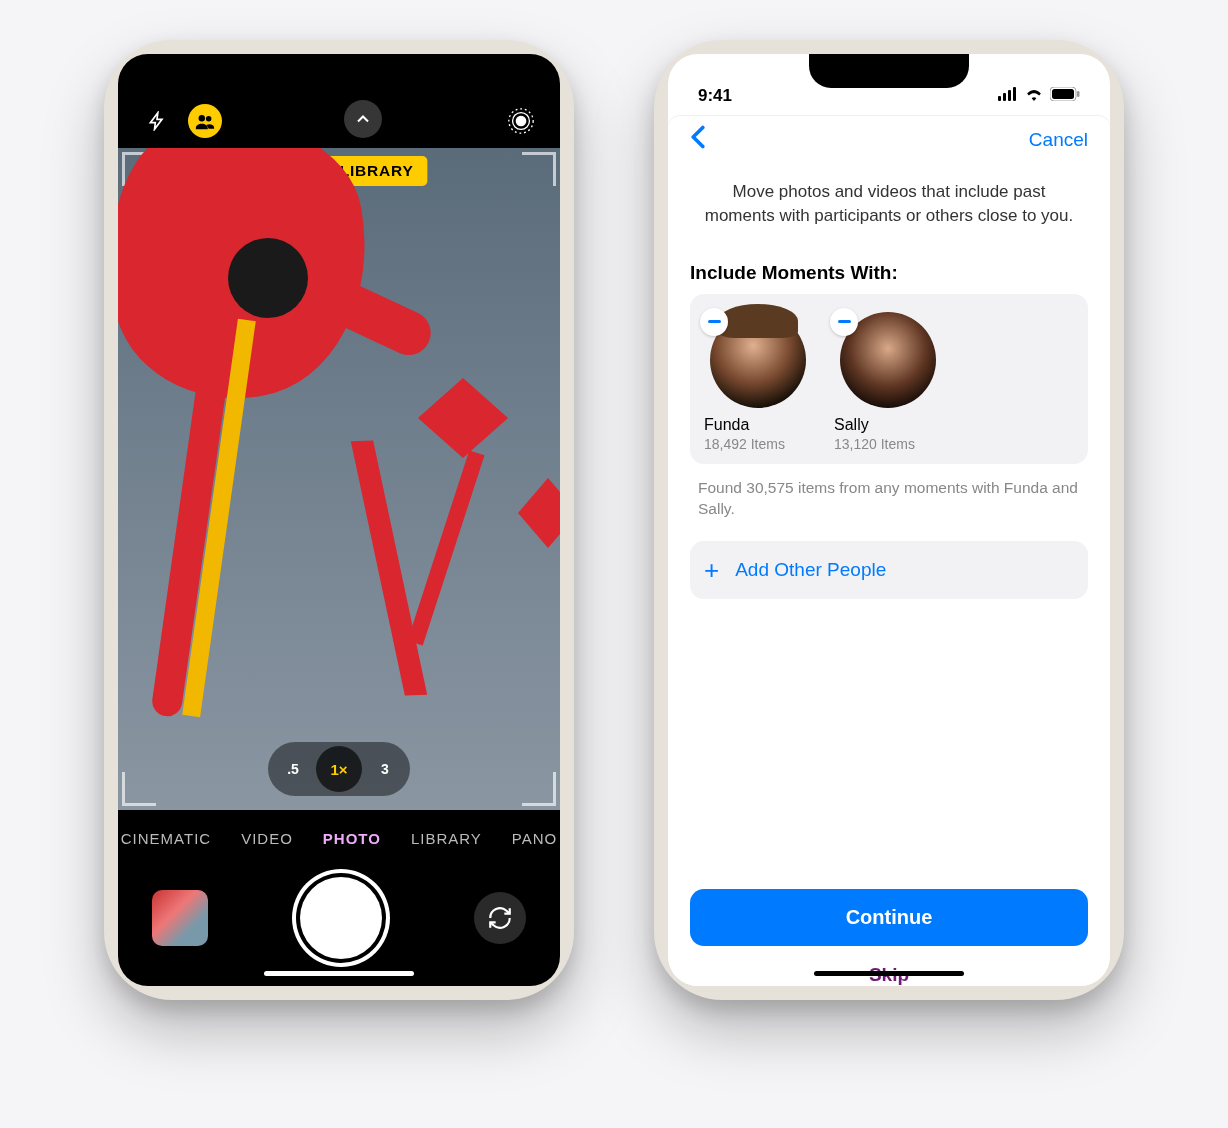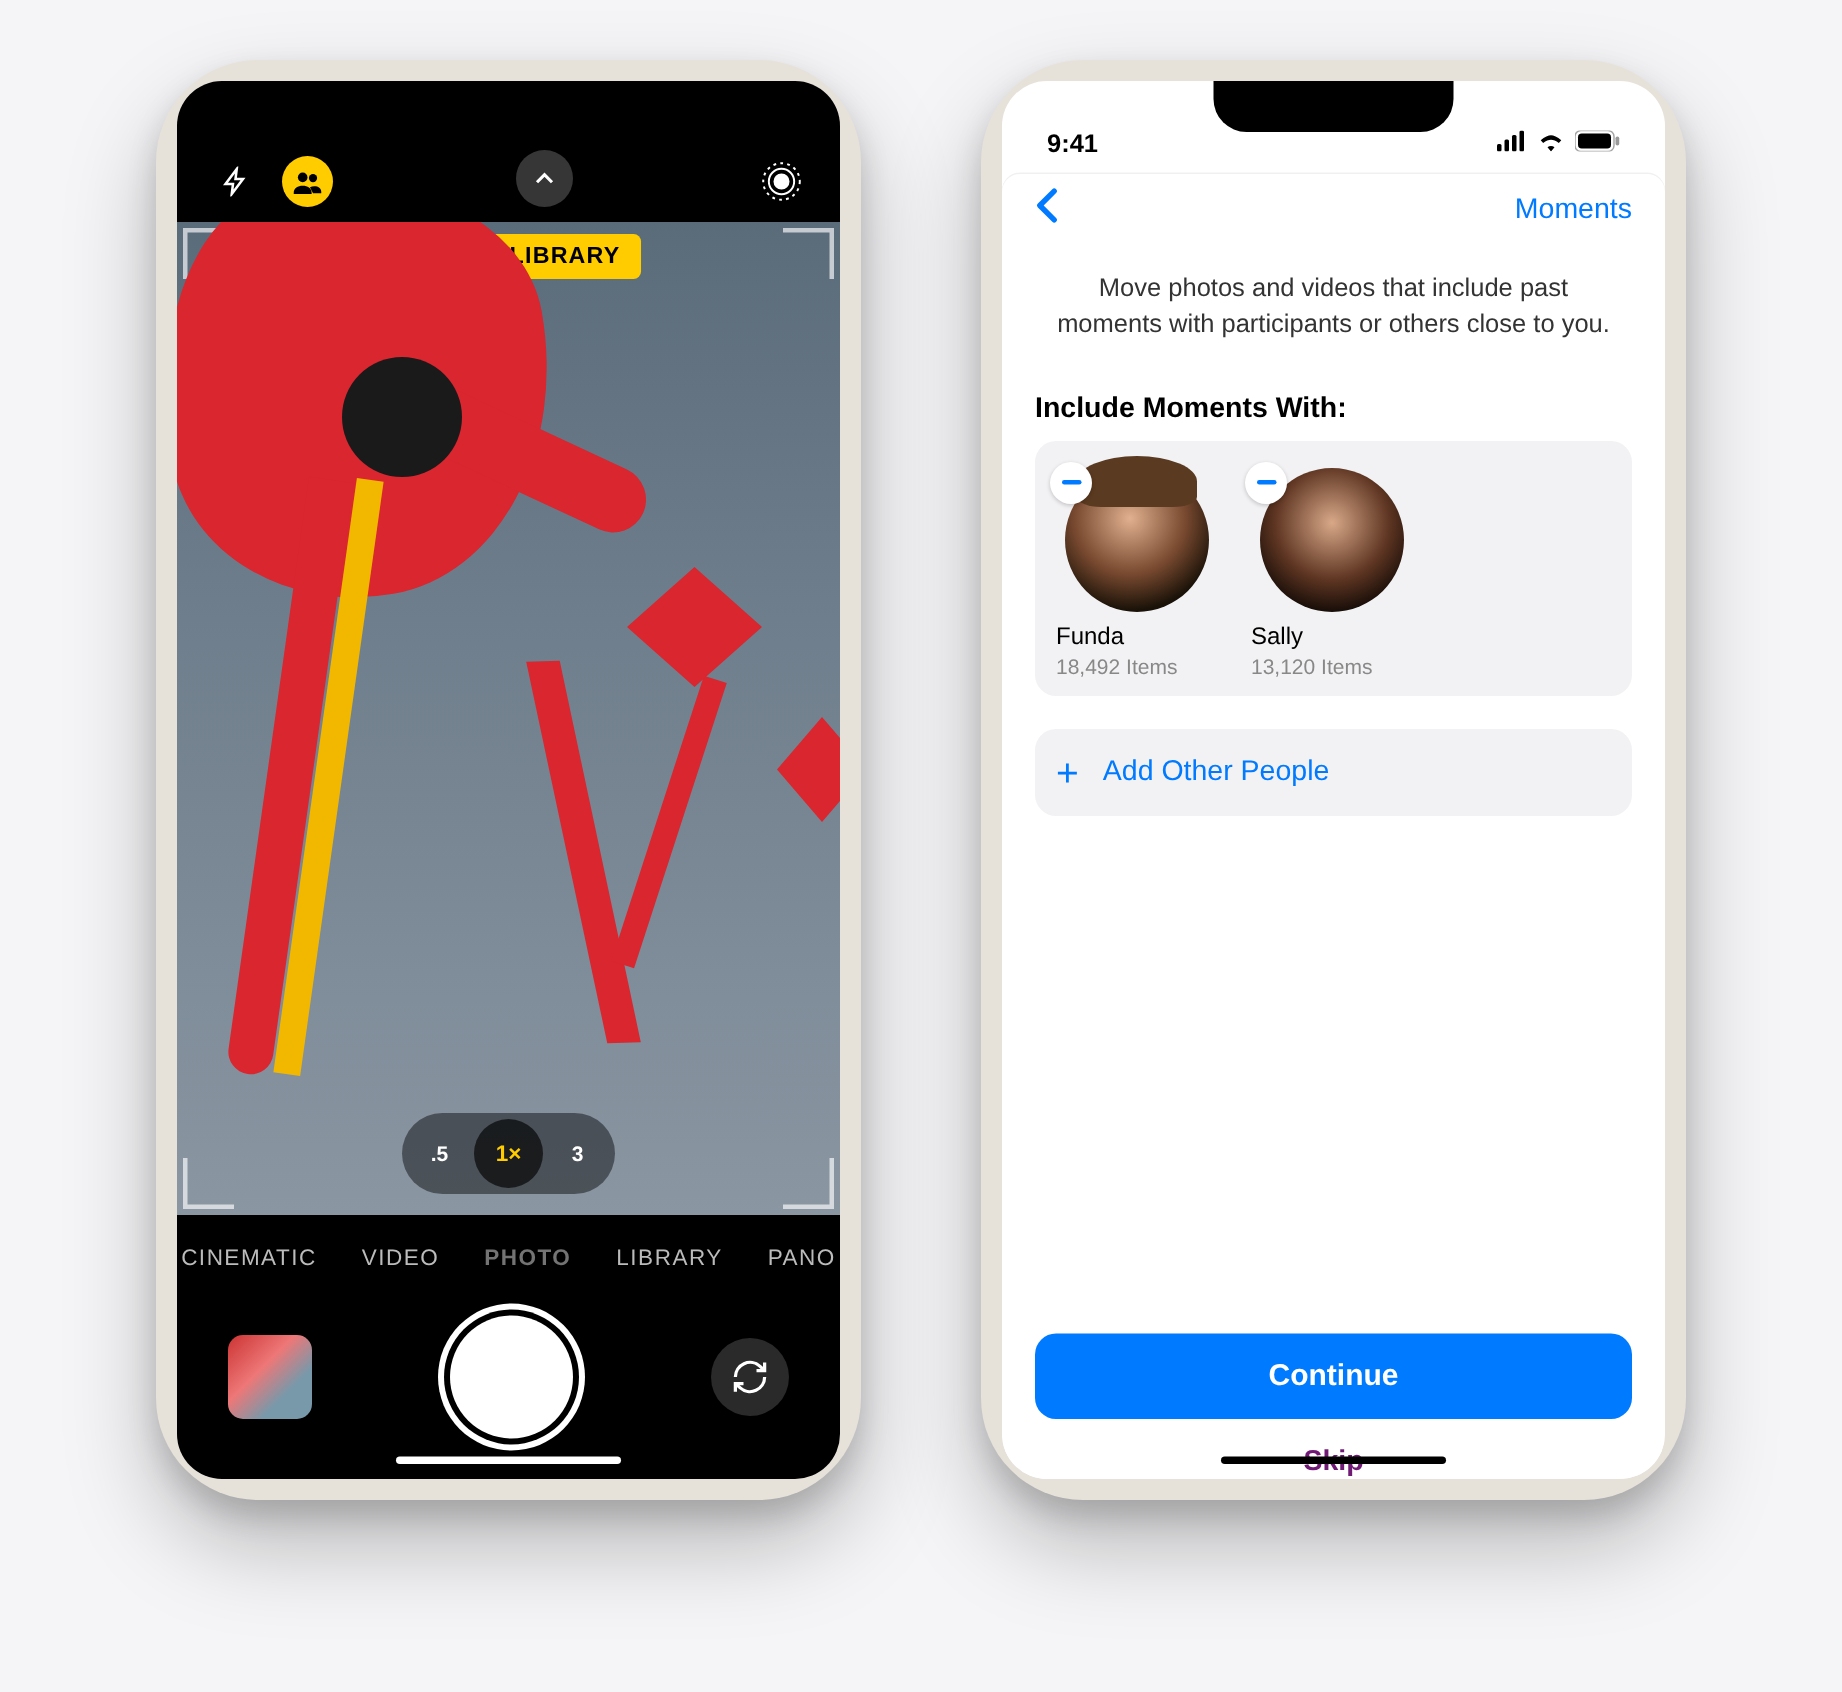--- a/index.html
+++ b/index.html
@@ -159,21 +159,21 @@
     height:56px;
     display:flex;
     align-items:center;
     justify-content:center;
     gap:30px;
     color:#bbb;
     font-size:15px;
     font-weight:500;
     letter-spacing:1px;
   }
-  .mode-row .active { color:#737373; font-weight:600; }
+  .mode-row .active { color:#f0abfc; font-weight:600; }
 
   .shutter-row {
     height:120px;
     display:flex; align-items:center; justify-content:space-between;
     padding:0 34px 16px;
   }
   .thumb { width:56px; height:56px; border-radius:10px; background:linear-gradient(135deg,#c33,#e77 40%,#79a 70%); }
   .shutter {
     width:82px; height:82px; border-radius:50%;
     background:#fff;
@@ -385,21 +385,21 @@
       </div>
     </div>
 
     <div class="sheet">
       <div class="sheet-top">
         <span class="back-chev">
           <svg width="16" height="24" viewBox="0 0 12 20" fill="none" stroke="#007aff" stroke-width="3" stroke-linecap="round" stroke-linejoin="round">
               <path d="M10 2 2 10l8 8"></path>
             </svg>
         </span>
-        <span class="cancel">Moments</span>
+        <span class="cancel">Cancel</span>
       </div>
 
 
       <p class="subtitle">Move photos and videos that include past moments with participants or others close to you.</p>
 
       <div class="section-label">Include Moments With:</div>
 
       <div class="people-box">
         <div class="person-card">
           <div class="avatar funda">
@@ -414,20 +414,21 @@
         <div class="person-card">
           <div class="avatar sally"></div>
           <div class="remove-badge">
               <span></span>
             </div>
           <div class="p-name">Sally</div>
           <div class="p-count">13,120 Items</div>
         </div>
       </div>
 
+      <div class="found-text">Found 30,575 items from any moments with Funda and Sally.</div>
 
       <div class="add-row">
         <span class="plus">+</span>
         <span>Add Other People</span>
       </div>
 
       <div class="bottom-area">
         <div class="continue-btn">Continue</div>
         <div class="skip-btn">Skip</div>
       </div>

